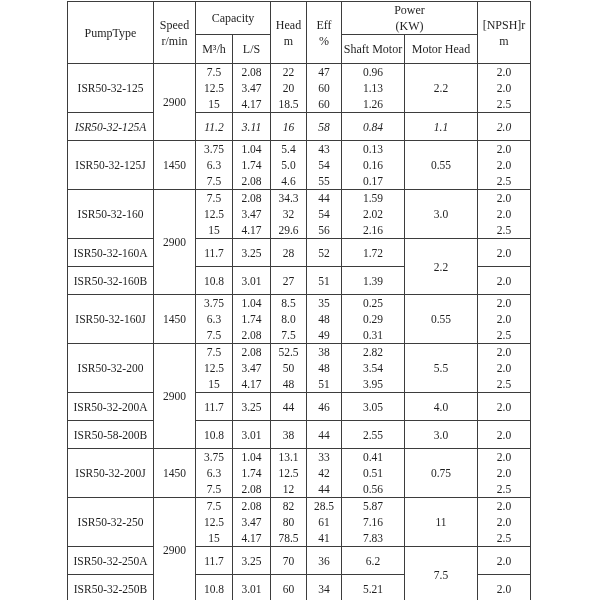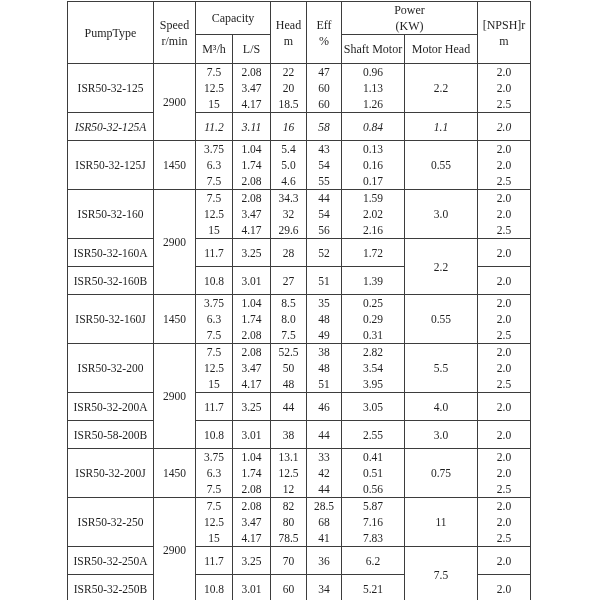--- a/index.html
+++ b/index.html
@@ -275,21 +275,21 @@
           <td>7.5
 12.5
 15</td>
           <td>2.08
 3.47
 4.17</td>
           <td>82
 80
 78.5</td>
           <td>28.5
-68
+61
 41</td>
           <td>5.87
 7.16
 7.83</td>
           <td>11</td>
           <td>2.0
 2.0
 2.5</td>
         </tr>
         <tr style="height: 28px;">

